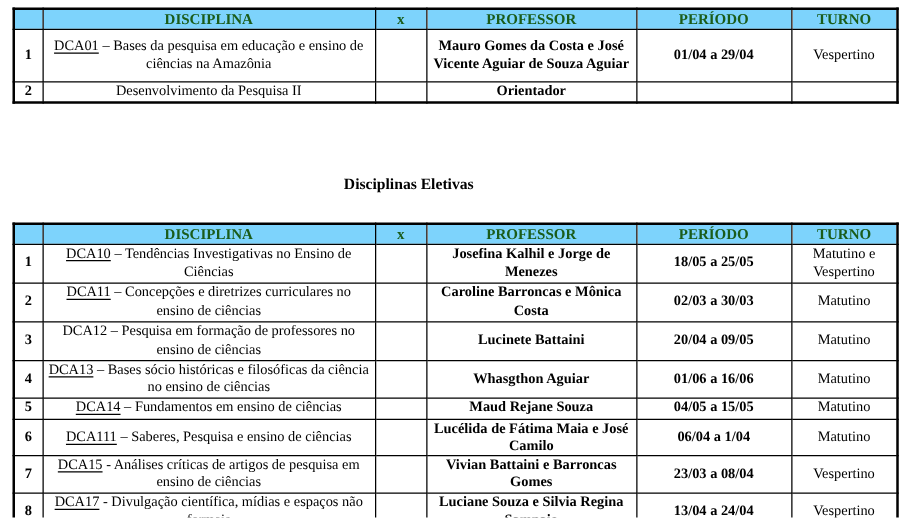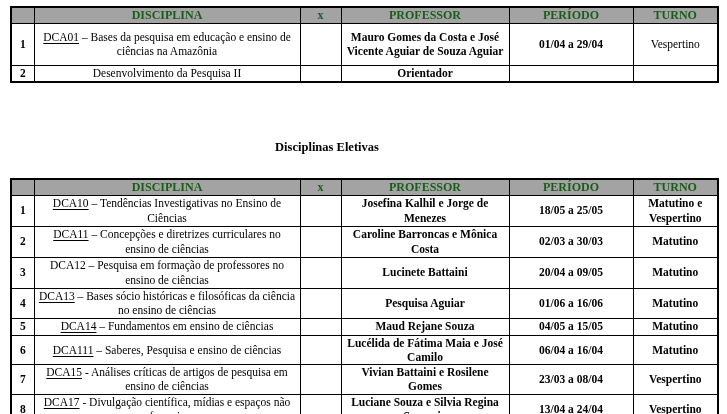--- a/index.html
+++ b/index.html
@@ -7,24 +7,24 @@
        font-family:"Liberation Serif", serif;color:#000;}
   table{border-collapse:collapse;table-layout:fixed;width:707px;
         position:absolute;left:10px;border:2px solid #000;}
   #obligatory-table{top:6px;}
   #elective-table{top:178px;}
   col.c-num{width:23px;}  col.c-disc{width:266px;} col.c-x{width:41px;}
   col.c-prof{width:168px;} col.c-per{width:124px;} col.c-turno{width:85px;}
   th,td{border:1px solid #000;text-align:center;vertical-align:middle;
         padding:0 3px;font-size:11.5px;line-height:1.22;overflow:hidden;}
   thead tr{height:16px;}
-  th{background:#a3a3a3;color:#1A5C1A;font-weight:bold;font-size:12px;line-height:1;}
+  th{background:#7dd3fc;color:#1A5C1A;font-weight:bold;font-size:12px;line-height:1;}
   td.num, td.professor, td.periodo{font-weight:bold;}
   td.turno{font-weight:normal;}
-  #elective-table td.turno{font-weight:bold;}
+  #elective-table td.turno{font-weight:normal;}
   .misspelled{text-decoration-line:underline;text-decoration-style:wavy;
               text-decoration-color:#FF0000;text-decoration-thickness:1px;
               text-underline-offset:2px;text-decoration-skip-ink:none;text-decoration:underline;}
   .section-title{position:absolute;top:140px;left:0;width:654px;text-align:center;
                  font-weight:bold;font-size:12.5px;}
 </style>
 </head>
 <body>
 
 <table id="obligatory-table">
@@ -109,45 +109,45 @@
         <td class="disciplina"><span>DCA12</span> – Pesquisa em formação de professores no ensino de ciências</td>
         <td class="x"></td>
         <td class="professor">Lucinete Battaini</td>
         <td class="periodo">20/04 a 09/05</td>
         <td class="turno">Matutino</td>
       </tr>
       <tr style="height: 30px;">
         <td class="num">4</td>
         <td class="disciplina"><span class="misspelled">DCA13</span> – Bases sócio históricas e filosóficas da ciência no ensino de ciências</td>
         <td class="x"></td>
-        <td class="professor">Pesquisa Aguiar</td>
+        <td class="professor">Whasgthon Aguiar</td>
         <td class="periodo">01/06 a 16/06</td>
         <td class="turno">Matutino</td>
       </tr>
       <tr style="height: 17px;">
         <td class="num">5</td>
         <td class="disciplina"><span class="misspelled">DCA14</span> – Fundamentos em ensino de ciências</td>
         <td class="x"></td>
         <td class="professor">Maud Rejane Souza</td>
         <td class="periodo">04/05 a 15/05</td>
         <td class="turno">Matutino</td>
       </tr>
       <tr style="height: 19px;">
         <td class="num">6</td>
         <td class="disciplina"><span class="misspelled">DCA111</span> – Saberes, Pesquisa e ensino de ciências</td>
         <td class="x"></td>
         <td class="professor">Lucélida de Fátima Maia e José Camilo</td>
-        <td class="periodo">06/04 a 16/04</td>
+        <td class="periodo">06/04 a 1/04</td>
         <td class="turno">Matutino</td>
       </tr>
       <tr style="height: 30px;">
         <td class="num">7</td>
         <td class="disciplina"><span class="misspelled">DCA15</span> - Análises críticas de artigos de pesquisa em ensino de ciências</td>
         <td class="x"></td>
-        <td class="professor">Vivian Battaini e Rosilene Gomes</td>
+        <td class="professor">Vivian Battaini e Barroncas Gomes</td>
         <td class="periodo">23/03 a 08/04</td>
         <td class="turno">Vespertino</td>
       </tr>
       <tr style="height: 30px;">
         <td class="num">8</td>
         <td class="disciplina"><span class="misspelled">DCA17</span> - Divulgação científica, mídias e espaços não formais</td>
         <td class="x"></td>
         <td class="professor">Luciane Souza e Silvia Regina Sampaio</td>
         <td class="periodo">13/04 a 24/04</td>
         <td class="turno">Vespertino</td>

